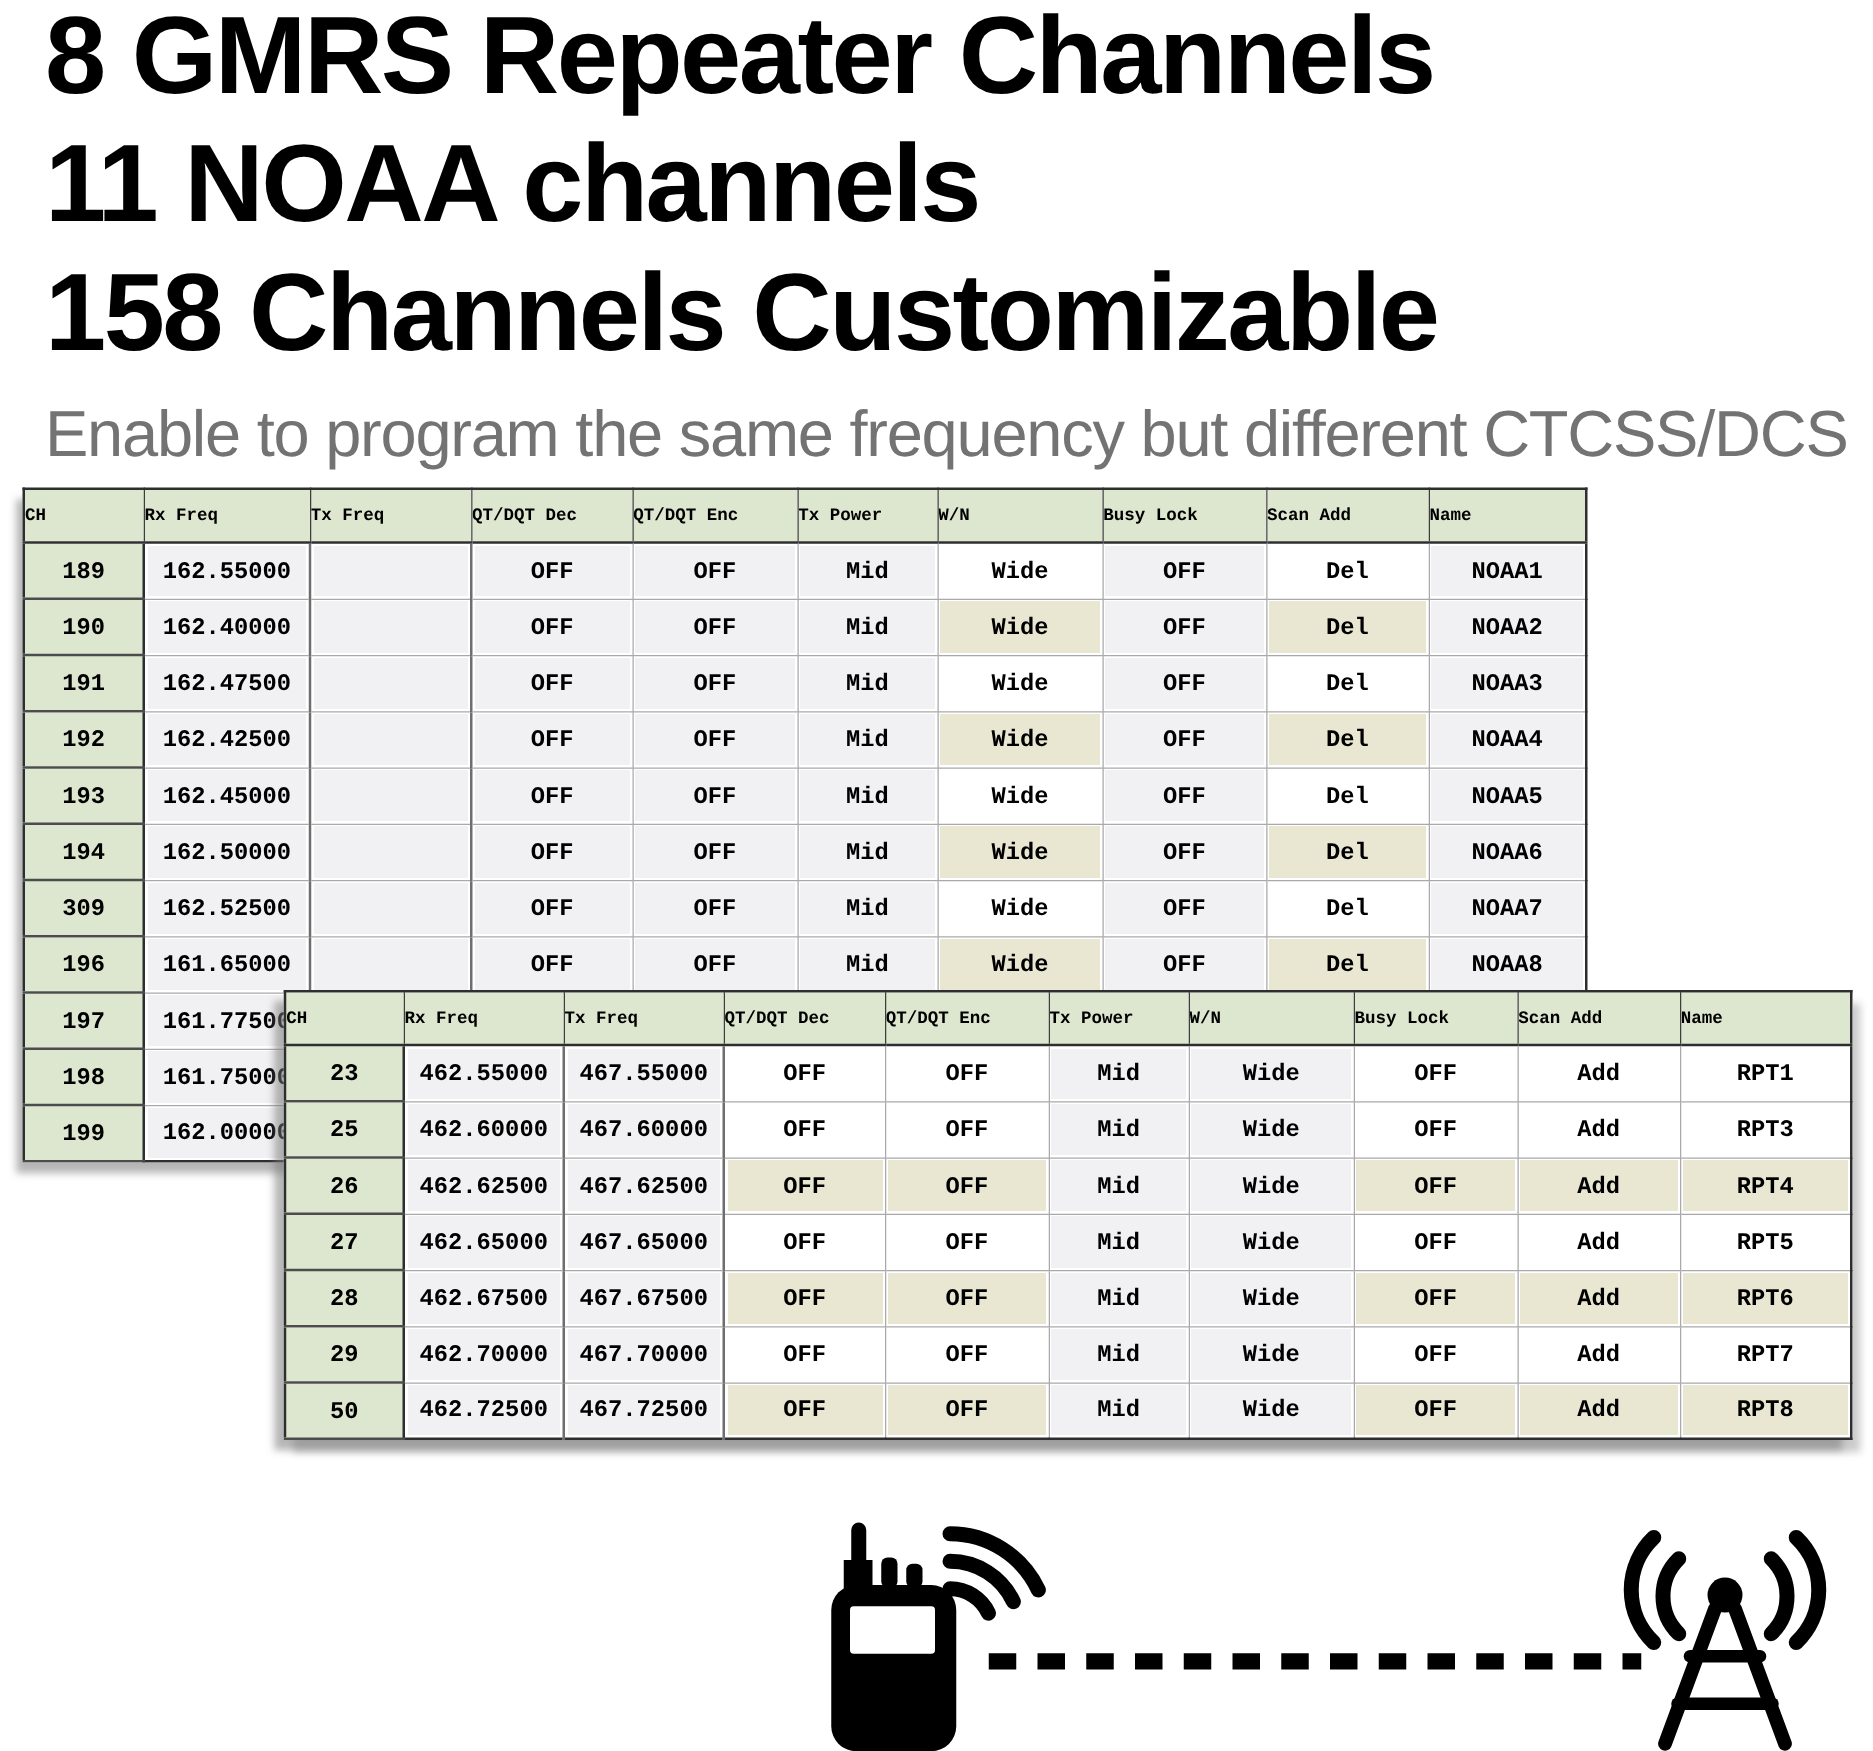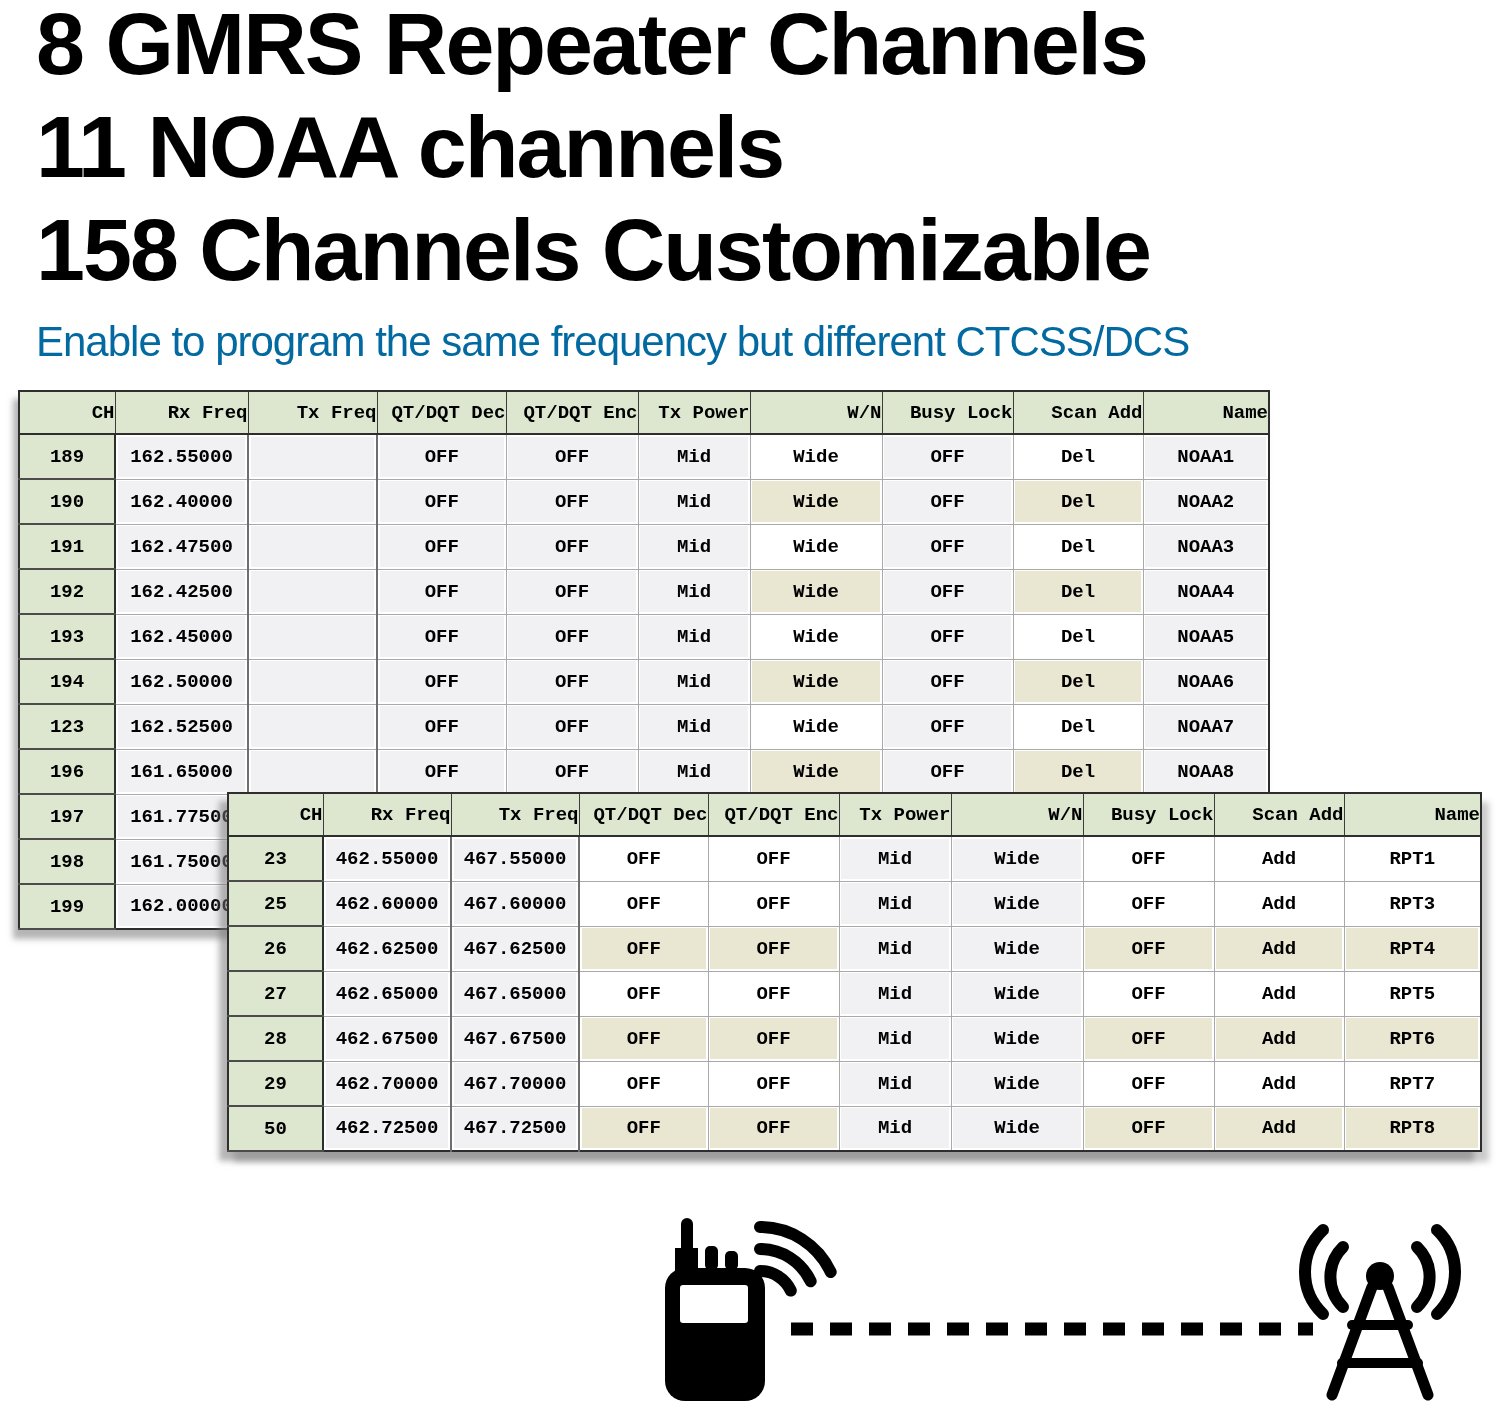--- a/index.html
+++ b/index.html
@@ -8,41 +8,41 @@
     font-family:"Liberation Sans", sans-serif; overflow:hidden;padding-left:36px;
   }
 
   
   .headlines { position:absolute; left:36px; top:-8px; color:#000; }
   .headline-line {
     font-size:88px; font-weight:700; line-height:103px;
     letter-spacing:-2px; white-space:nowrap;
   }
   .subtitle {
-    position:absolute; left:36px; top:318px; font-size:42px; color:#0369a1;
+    position:absolute; left:36px; top:318px; font-size:52px; color:#737373;
     white-space:nowrap; letter-spacing:-1px;
   }
 
   
   .tbl-wrap { position:absolute; }
   #table-noaa     { left:18px;  top:390px; z-index:2; box-shadow:-5px 9px 6px rgba(120,120,120,0.55); }
   #table-repeater { left:227px; top:792px; z-index:3;
                     box-shadow:-8px 9px 6px rgba(120,120,120,0.55), 7px 10px 6px rgba(140,140,140,0.45); }
 
   table.data-table {
     border-collapse:collapse; table-layout:fixed; background:#fff;
     font-family:"Liberation Mono","DejaVu Sans Mono",monospace;
     font-weight:700; font-size:19px; color:#000;
     border:2px solid #2e2e2e;
   }
   table.data-table th {
     height:41px; padding:0;
     background:var(--header-green);
     border:1px solid #3d3d3d; border-bottom:2px solid #2e2e2e;
-    font-size:19px; font-weight:700; text-align:right; vertical-align:middle;
+    font-size:14px; font-weight:700; text-align:left; vertical-align:middle;
     overflow:hidden; white-space:nowrap;
   }
   table.data-table td {
     height:39px; padding:2px;
     border:1px solid #a9a9a9;
     text-align:center; vertical-align:middle;
     background-clip:content-box;
     overflow:hidden; white-space:nowrap;
   }
   table.data-table td.ch {
@@ -166,21 +166,21 @@
             <td class="plain c2"></td>
             <td class="plain c3">OFF</td>
             <td class="plain c4">OFF</td>
             <td class="plain c5">Mid</td>
             <td class="beige c6">Wide</td>
             <td class="plain c7">OFF</td>
             <td class="beige c8">Del</td>
             <td class="plain c9">NOAA6</td>
           </tr>
           <tr>
-            <td class="ch c0">123</td>
+            <td class="ch c0">309</td>
             <td class="plain c1">162.52500</td>
             <td class="plain c2"></td>
             <td class="plain c3">OFF</td>
             <td class="plain c4">OFF</td>
             <td class="plain c5">Mid</td>
             <td class="white c6">Wide</td>
             <td class="plain c7">OFF</td>
             <td class="white c8">Del</td>
             <td class="plain c9">NOAA7</td>
           </tr>

